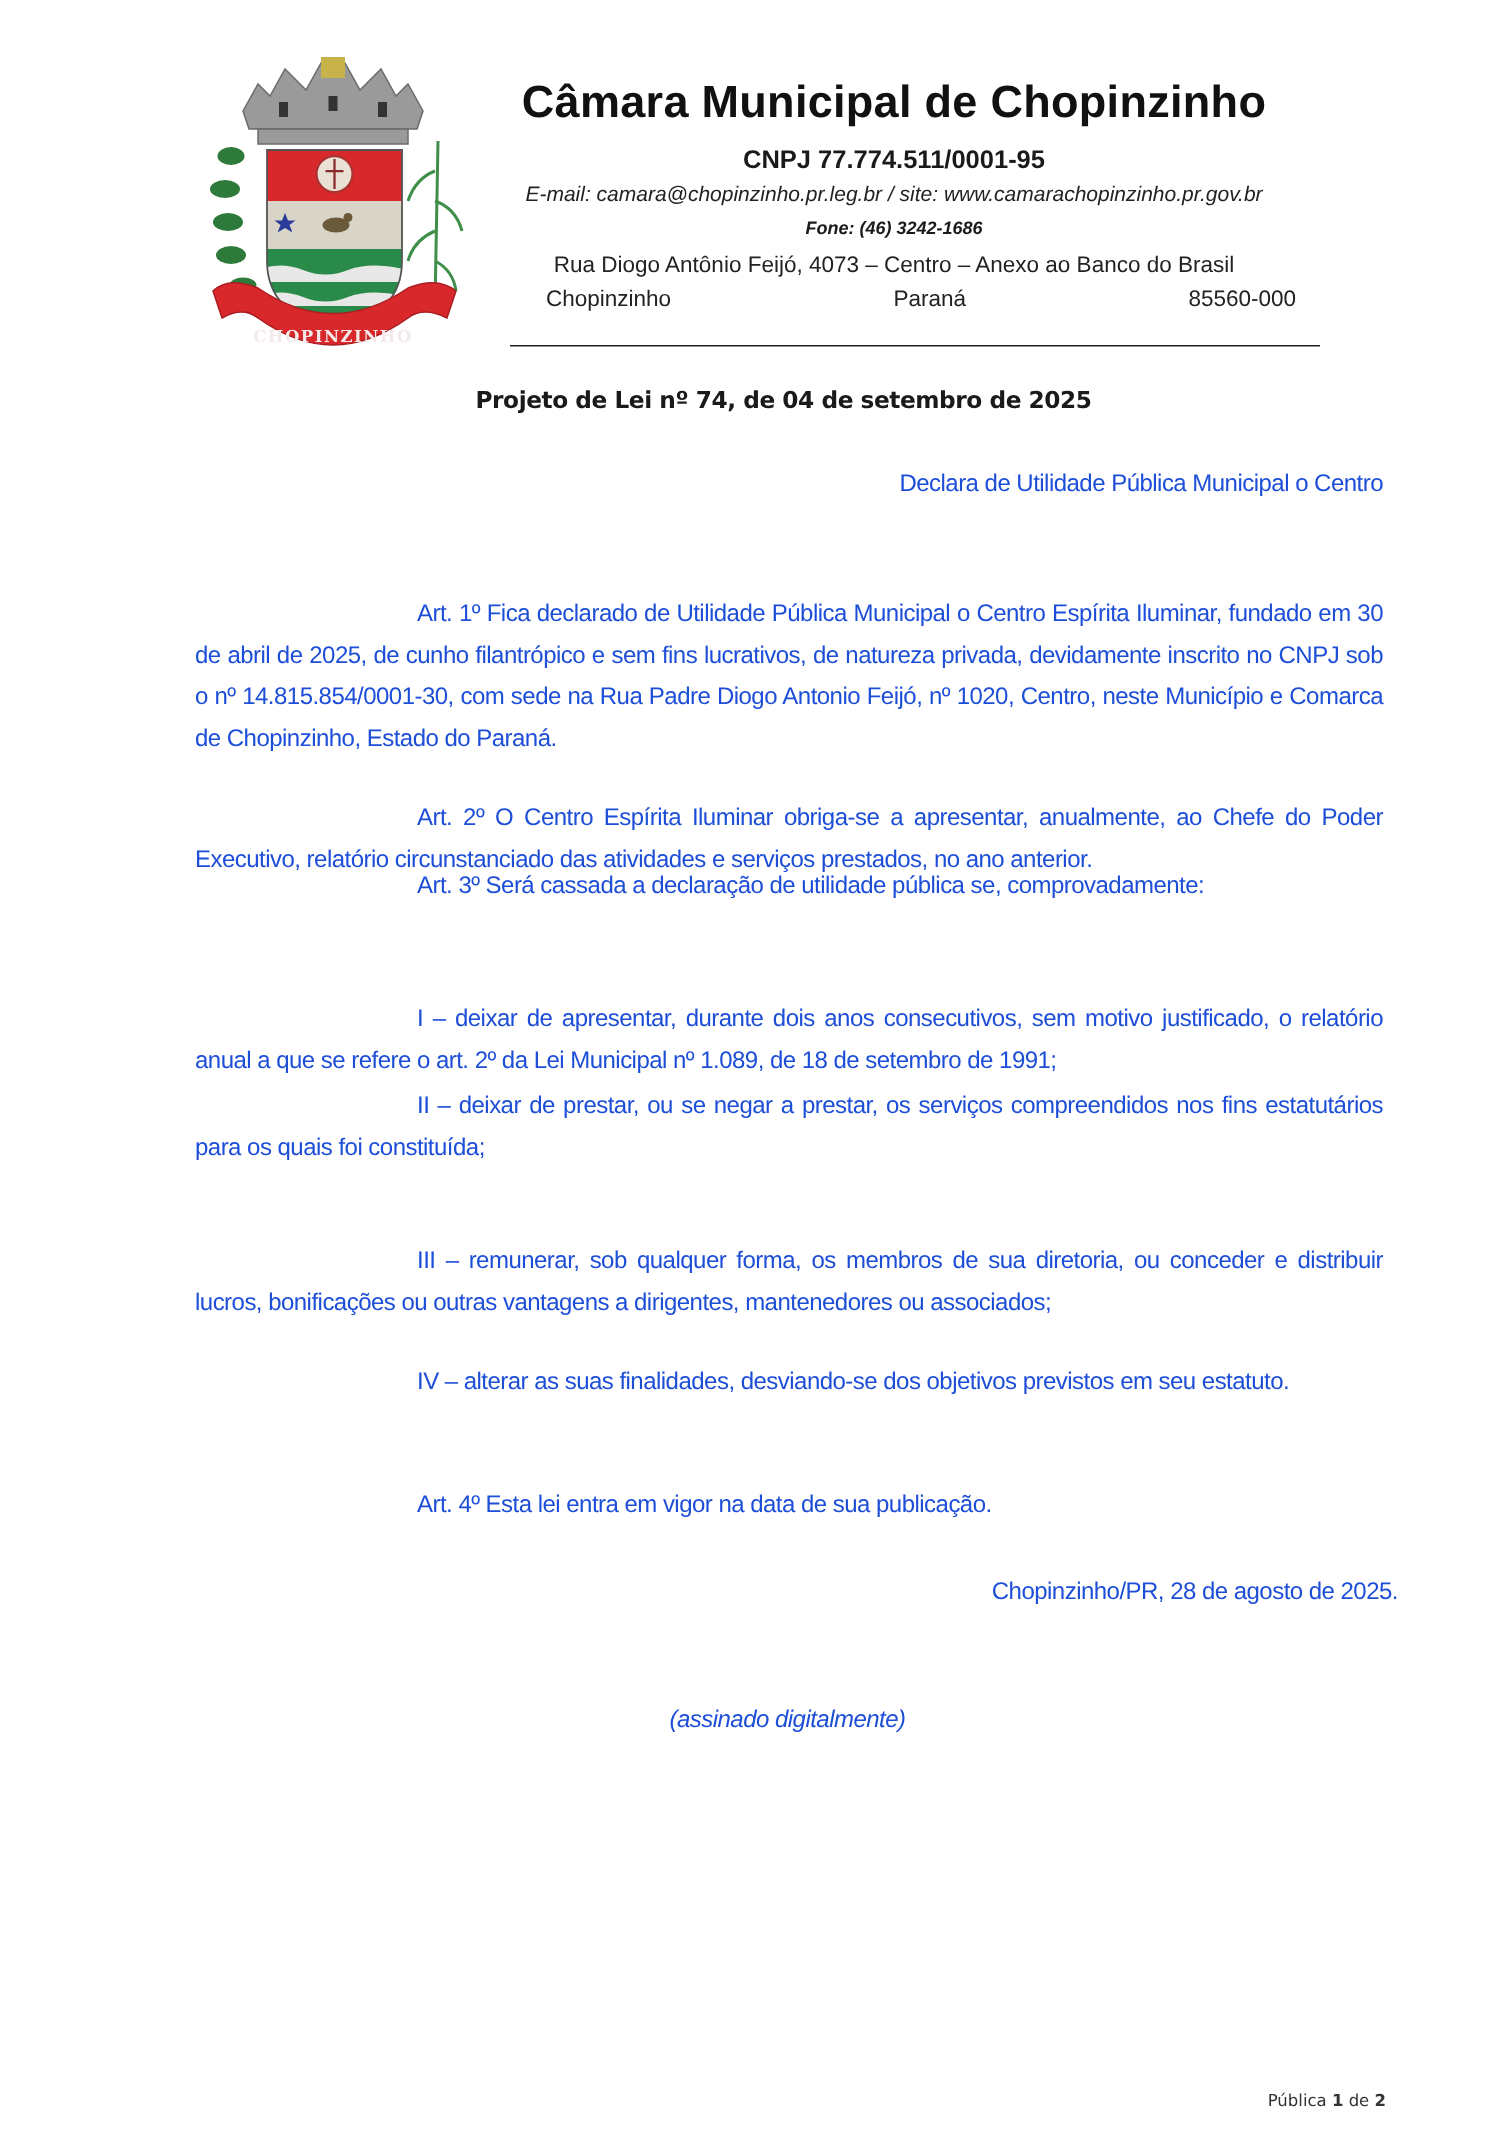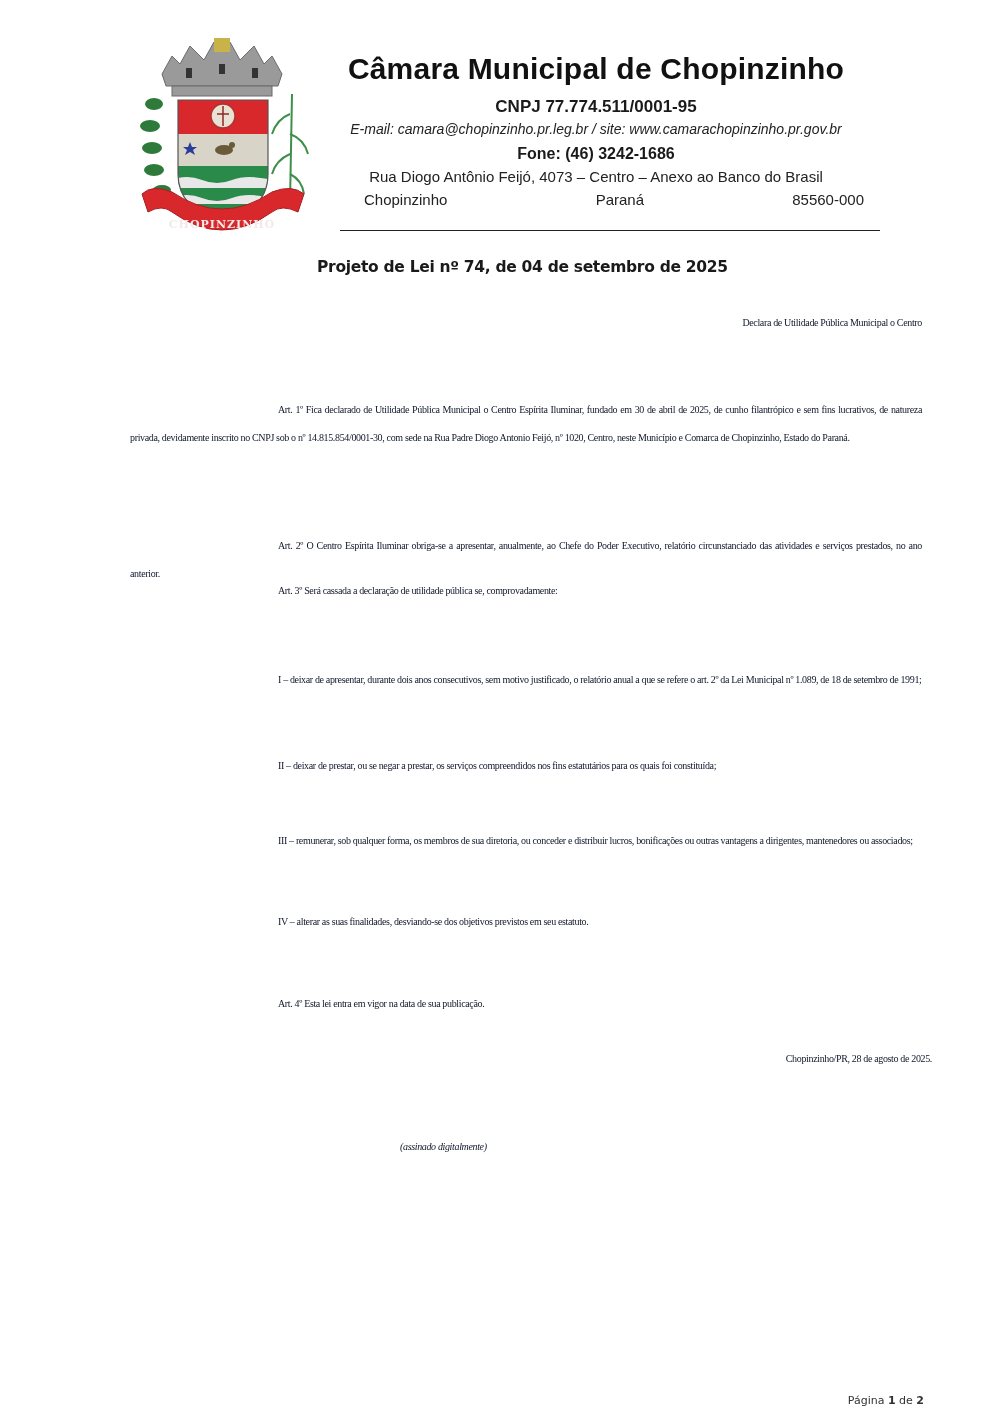--- a/index.html
+++ b/index.html
@@ -3,31 +3,31 @@
 <meta charset="utf-8">
 <style>
   html, body { margin:0; padding:0; background:#ffffff; }
   body { width:1000px; height:1424px; position:relative; overflow:hidden; color:#1a1a1a; font-family:"Liberation Sans", sans-serif; }
   .abs { position:absolute; }
   .crest { left:132px; top:34px; width:180px; height:206px; }
   .hdr { left:296px; width:600px; text-align:center; font-family:"Liberation Sans", sans-serif; }
   .title { top:52px; font-size:30px; font-weight:bold; color:#111; letter-spacing:0.2px; }
   .cnpj { top:97px; font-size:17px; font-weight:bold; }
   .email { top:121px; font-size:14px; font-style:italic; color:#222; }
-  .fone { top:145px; font-size:16px; font-weight:bold; }
+  .fone { top:145px; font-size:12px; font-weight:bold;font-style:italic; }
   .addr { top:168px; font-size:15px; color:#222; }
   .cityrow { top:191px; left:364px; width:500px; font-size:15px; color:#222; display:flex; justify-content:space-between; }
   .rule { left:340px; top:230px; width:540px; height:0; border-top:1.5px solid #222; }
-  .body-text { font-family:Liberation Serif, serif; font-size:10px; color:#0f172a; letter-spacing:-0.35px; }
+  .body-text { font-family:Liberation Sans, sans-serif; font-size:16px; color:#1d4ed8; letter-spacing:-0.35px; }
   .projtitle { left:317px; top:258px; font-weight:bold; font-size:15.5px; font-family:"DejaVu Sans", sans-serif; letter-spacing:-0.3px; }
   .ementa { right:78px; top:309px; text-align:right; line-height:28px; }
   .para { left:130px; width:792px; text-align:justify; line-height:27.5px; }
   .para .ind { display:inline-block; width:148px; }
   .date { right:68px; top:1053px; }
-  .sig { left:400px; width:250px; text-align:left; top:1135px; line-height:23.5px; }
+  .sig { left:400px; width:250px; text-align:center; top:1135px; line-height:23.5px; }
   .sig .it { font-style:italic; }
   .pagenum { right:76px; top:1394px; font-size:11px; font-family:"DejaVu Sans", sans-serif; color:#333; }
   .pagenum b { font-weight:bold; }
 </style>
 </head>
 <body>
 
 <div class="abs crest">
   <svg width="180" height="206" viewBox="0 0 180 206">
 
@@ -95,29 +95,29 @@
 <div class="abs projtitle">Projeto de Lei nº 74, de 04 de setembro de 2025</div>
 
 <div class="abs ementa body-text">
   <div>Declara de Utilidade Pública Municipal o Centro</div>
 </div>
 
 <div class="abs para body-text" style="top:396px;"><span class="ind"></span><span>Art. 1º Fica declarado de Utilidade Pública Municipal o Centro Espírita Iluminar, fundado em 30 de abril de 2025, de cunho filantrópico e sem fins lucrativos, de natureza privada, devidamente inscrito no CNPJ sob o nº 14.815.854/0001-30, com sede na Rua Padre Diogo Antonio Feijó, nº 1020, Centro, neste Município e Comarca de Chopinzinho, Estado do Paraná.</span></div>
 <div class="abs para body-text" style="top:532px;"><span class="ind"></span><span>Art. 2º O Centro Espírita Iluminar obriga-se a apresentar, anualmente, ao Chefe do Poder Executivo,  relatório circunstanciado das atividades e serviços prestados, no ano anterior.</span></div>
 <div class="abs para body-text" style="top:577px;"><span class="ind"></span><span>Art. 3º Será cassada a declaração de utilidade pública se, comprovadamente:</span></div>
 <div class="abs para body-text" style="top:666px;"><span class="ind"></span><span>I – deixar de apresentar, durante dois anos consecutivos, sem motivo justificado, o relatório anual a que se refere o art. 2º da Lei Municipal nº 1.089, de 18 de setembro de 1991;</span></div>
-<div class="abs para body-text" style="top:752px;"><span class="ind"></span><span>II – deixar de prestar, ou se negar a prestar, os serviços compreendidos nos fins estatutários para os quais foi constituída;</span></div>
+<div class="abs para body-text" style="top:724px;"><span class="ind"></span><span>II – deixar de prestar, ou se negar a prestar, os serviços compreendidos nos fins estatutários para os quais foi constituída;</span></div>
 <div class="abs para body-text" style="top:827px;"><span class="ind"></span><span>III – remunerar, sob qualquer forma, os membros de sua diretoria, ou conceder e distribuir lucros, bonificações ou outras vantagens a dirigentes, mantenedores ou associados;</span></div>
 <div class="abs para body-text" style="top:908px;"><span class="ind"></span><span>IV – alterar as suas finalidades, desviando-se dos objetivos previstos em seu estatuto.</span></div>
 <div class="abs para body-text" style="top:990px;"><span class="ind"></span><span>Art. 4º Esta lei entra em vigor na data de sua publicação.</span></div>
 
 <div class="abs date body-text">Chopinzinho/PR, 28 de agosto de 2025.</div>
 
 <div class="abs sig body-text">
   <div class="it">(assinado digitalmente)</div>
 </div>
 
 <div class="abs pagenum">
-  <span>Página</span>
+  <span>Pública</span>
   <b>1</b>
   <span>de</span>
   <b>2</b>
 </div>
 
 </body></html>

